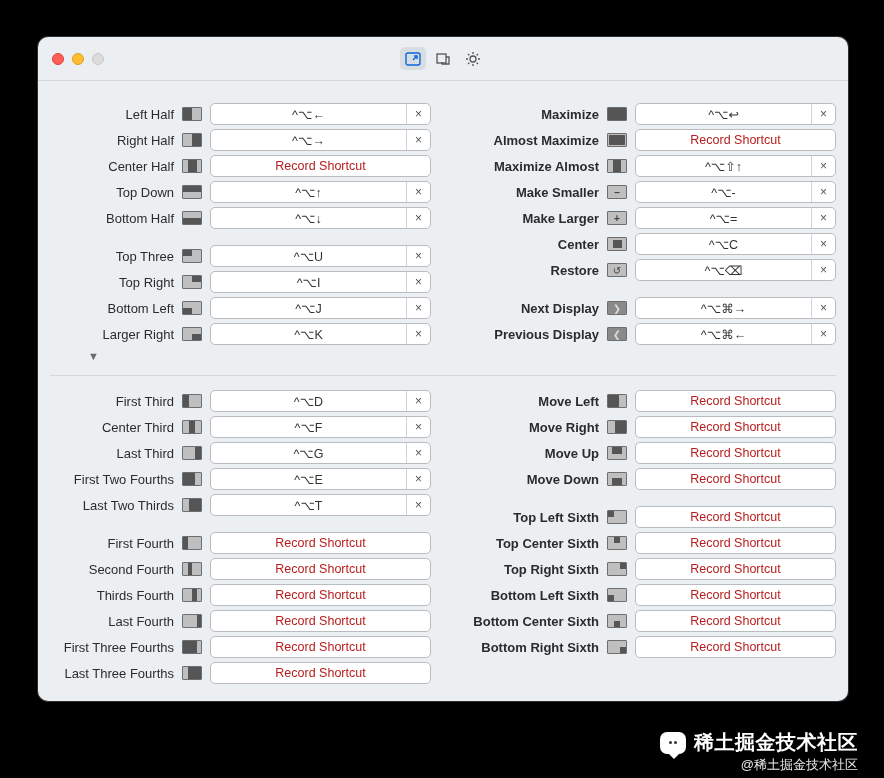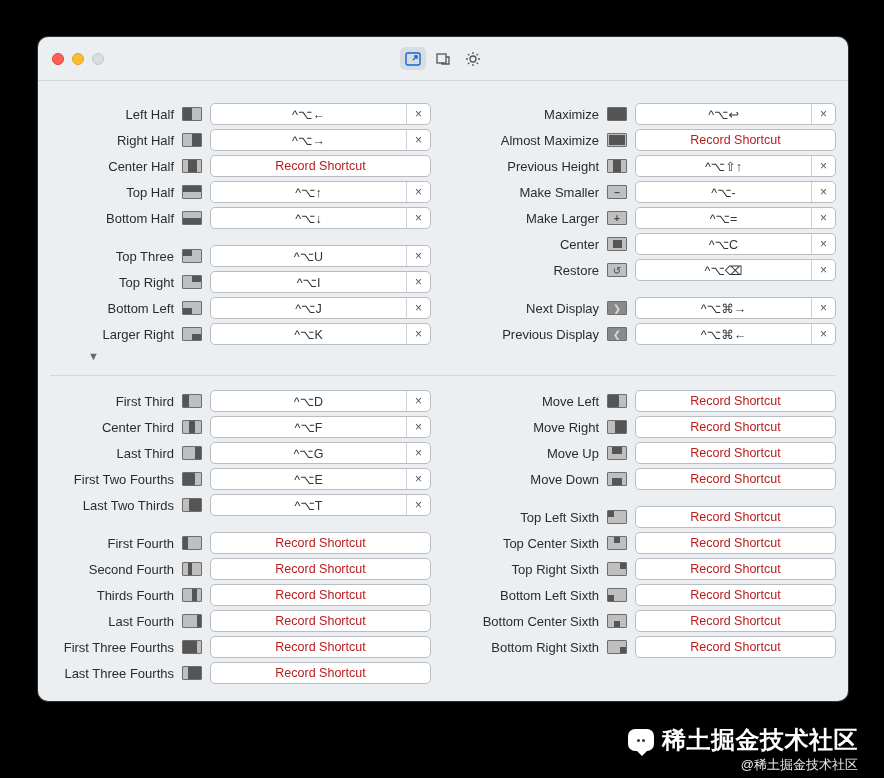--- a/index.html
+++ b/index.html
@@ -81,21 +81,21 @@
     align-items: center;
     height: 26px;
   }
   .lbl {
     flex: 0 0 130px;
     text-align: right;
     padding-right: 6px;
     white-space: nowrap;
     color: #2b2b2b;
   }
-  .col.right .lbl { flex-basis: 150px; }
+  .col.right .lbl { flex-basis: 150px; font-weight: bold; }
 
   .iconcell {
     width: 24px; height: 18px;
     display: flex; align-items: center; justify-content: center;
     margin-right: 6px;
     flex-shrink: 0;
   }
   .winicon {
     width: 20px; height: 14px;
     border: 1px solid #6e6e6e;
@@ -156,21 +156,21 @@
   .watermark {
     position: absolute;
     right: 26px;
     bottom: 22px;
     color: #fff;
     display: flex;
     align-items: center;
     gap: 8px;
     font-family: "PingFang SC","Hiragino Sans GB","Microsoft YaHei", sans-serif;
   }
-  .wm1 { font-size: 24px; font-weight: 600; letter-spacing: .5px; }
+  .wm1 { font-size: 20px; font-weight: 600; letter-spacing: .5px; }
   .wm2 {
     position: absolute;
     right: 26px;
     bottom: 4px;
     color: #e9e9e9;
     font-size: 13px;
     font-family: "PingFang SC","Hiragino Sans GB","Microsoft YaHei", sans-serif;
   }
   .bubble {
     width: 26px; height: 22px;
@@ -261,21 +261,21 @@
             <div class="iconcell">
               <div class="winicon">
                 <span class="mark" style="left:25%;top:0;width:50%;height:100%"></span>
               </div>
             </div>
             <div class="scfield rec">
               <div class="val">Record Shortcut</div>
             </div>
           </div>
           <div class="row">
-            <div class="lbl">Top Half</div>
+            <div class="lbl">Top Down</div>
             <div class="iconcell">
               <div class="winicon">
                 <span class="mark" style="left:0;top:0;width:100%;height:50%"></span>
               </div>
             </div>
             <div class="scfield">
               <div class="val">^⌥↑</div>
               <div class="xbtn">×</div>
             </div>
           </div>
@@ -359,21 +359,21 @@
             <div class="iconcell">
               <div class="winicon">
                 <span class="mark" style="inset:1px"></span>
               </div>
             </div>
             <div class="scfield rec">
               <div class="val">Record Shortcut</div>
             </div>
           </div>
           <div class="row">
-            <div class="lbl">Previous Height</div>
+            <div class="lbl">Maximize Almost</div>
             <div class="iconcell">
               <div class="winicon">
                 <span class="mark" style="left:30%;top:0;width:40%;height:100%"></span>
               </div>
             </div>
             <div class="scfield">
               <div class="val">^⌥⇧↑</div>
               <div class="xbtn">×</div>
             </div>
           </div>

